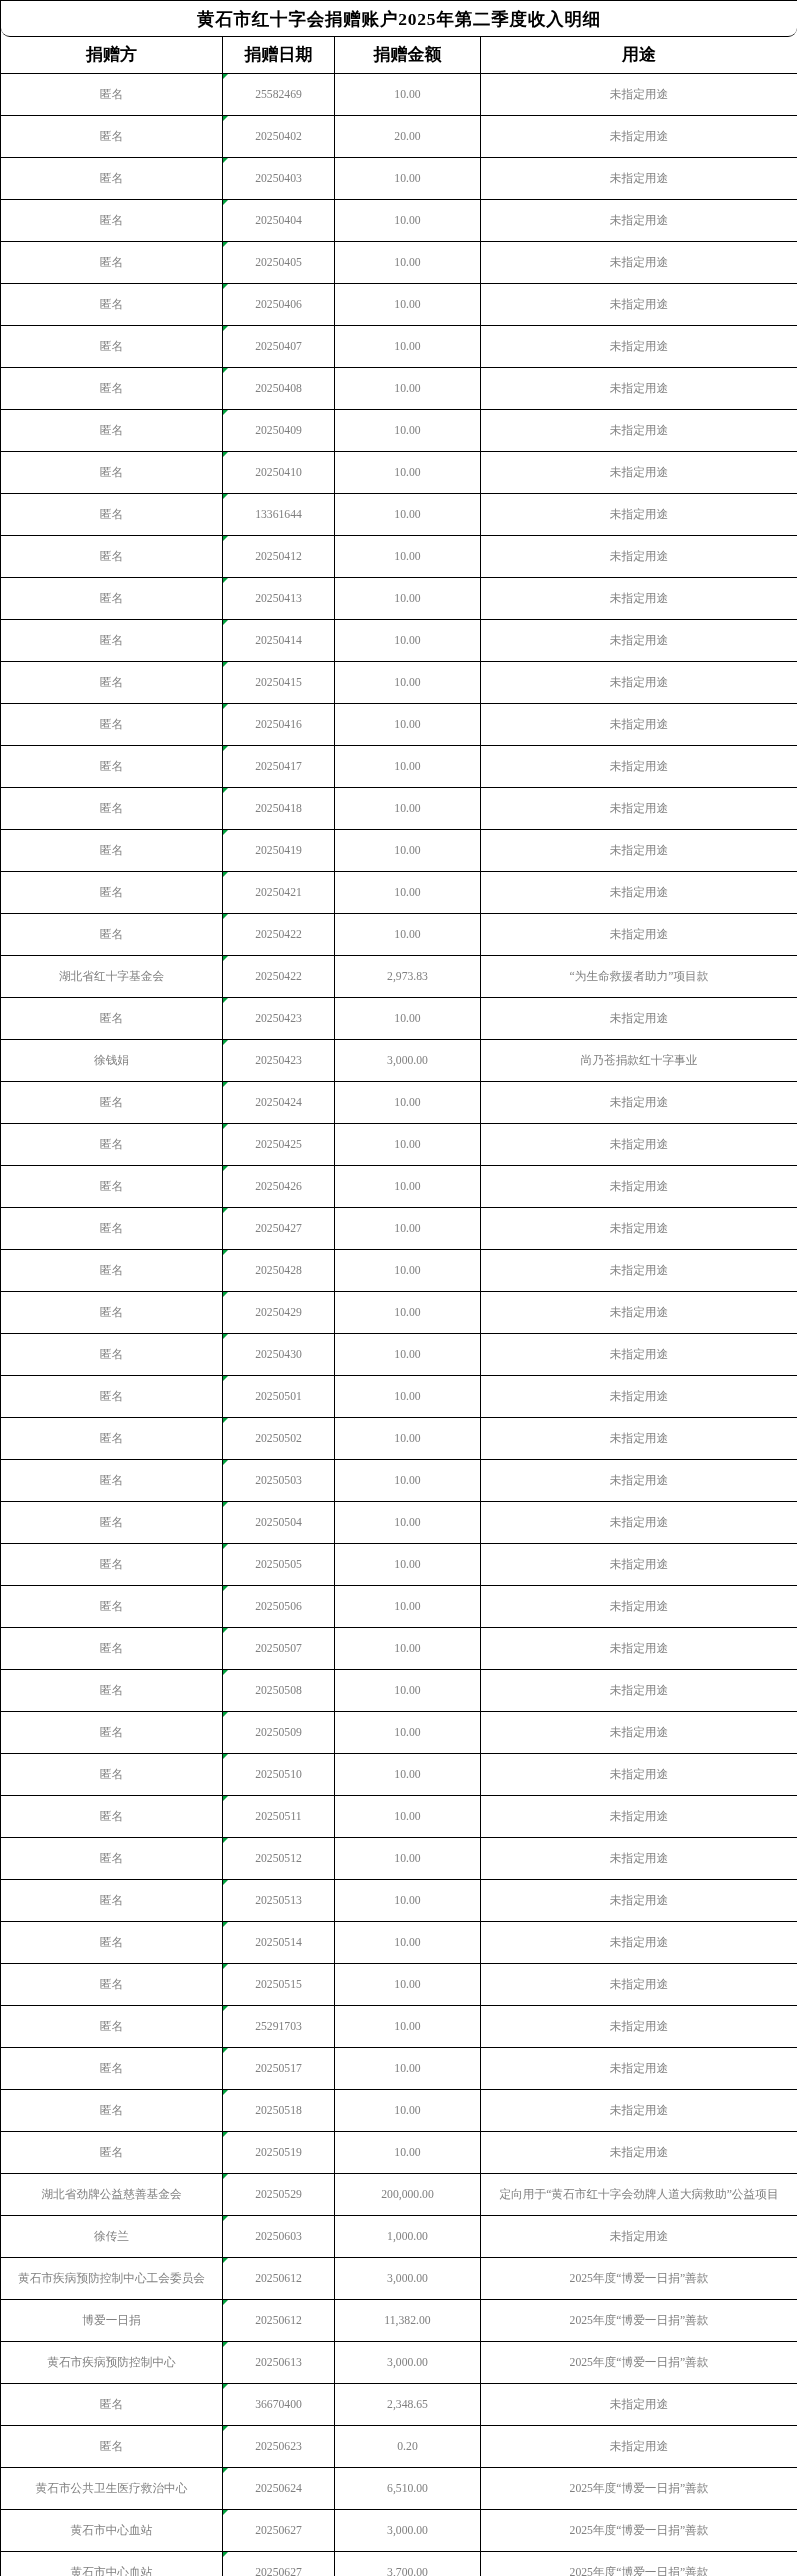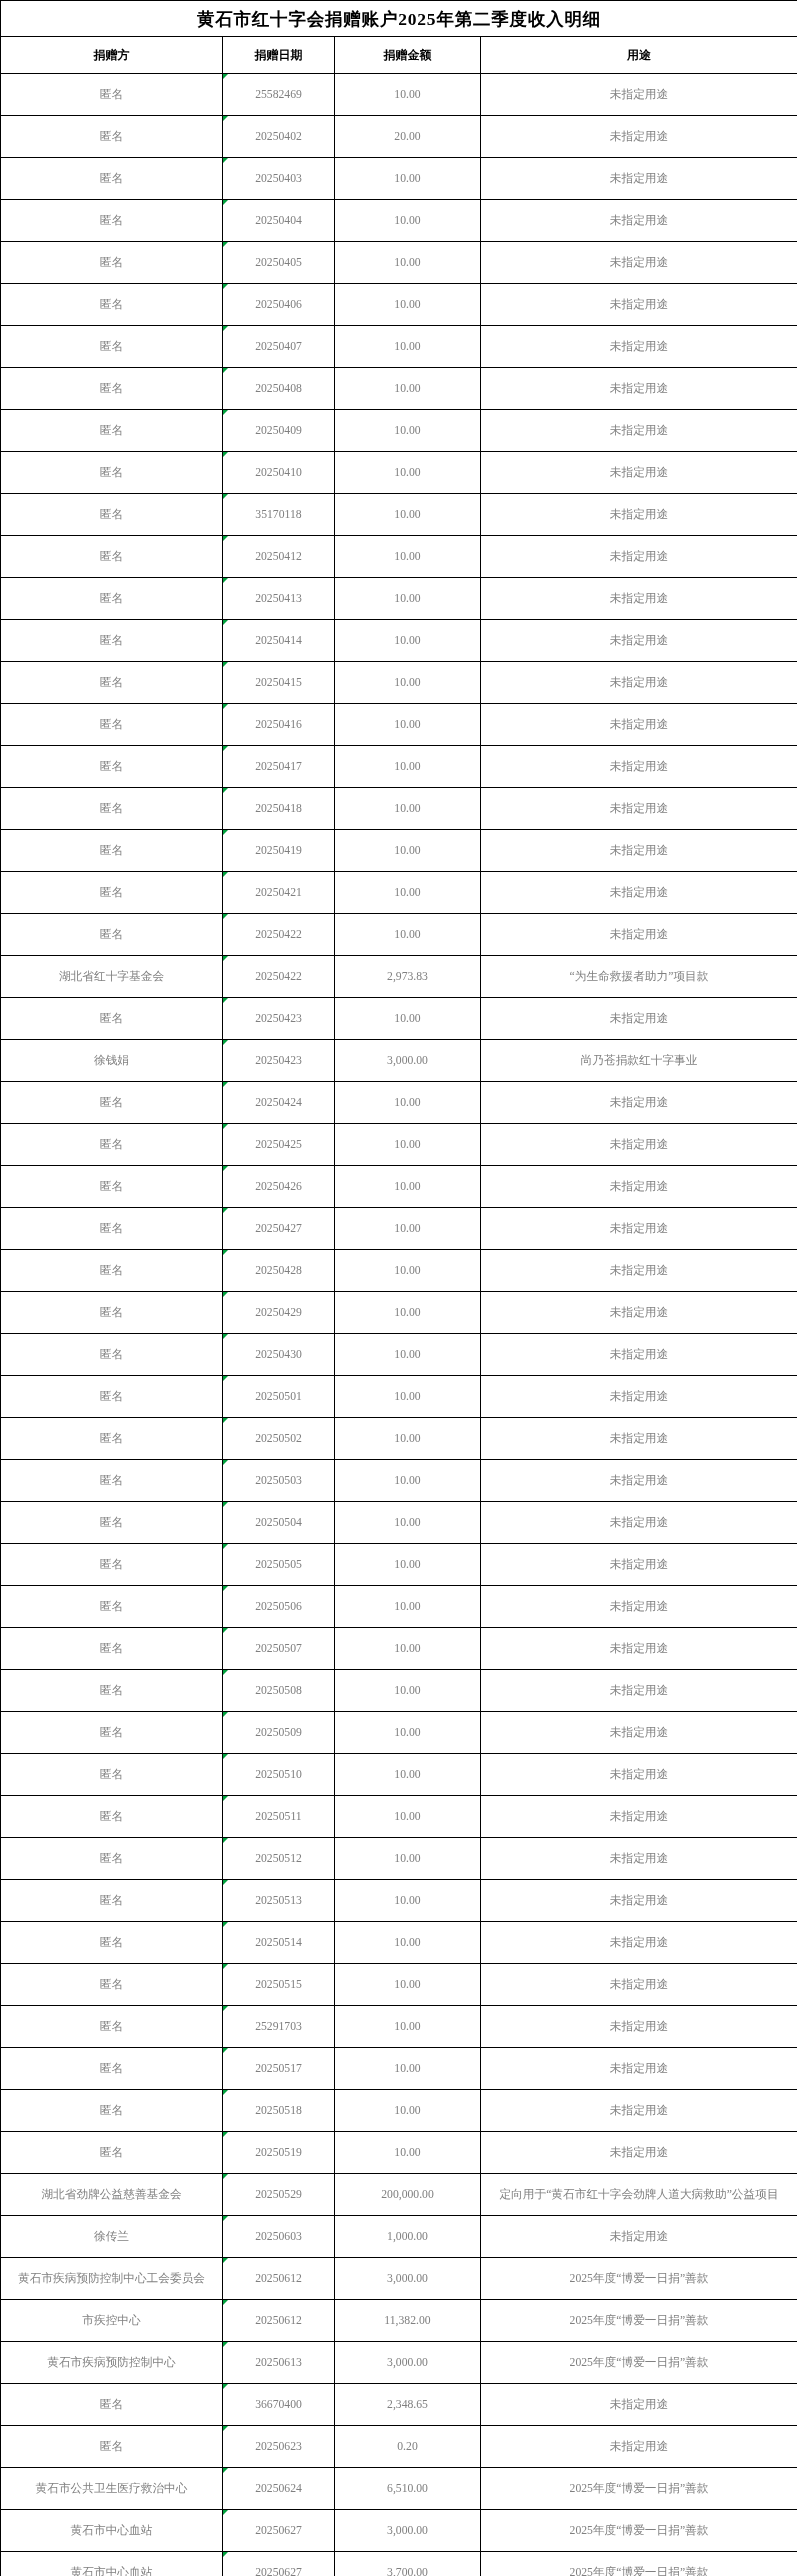--- a/index.html
+++ b/index.html
@@ -1,25 +1,25 @@
 <!DOCTYPE html>
 <html style="--data-text: #808080; --flag-green: #00a03c;font-size:13.3px"><head>
 <meta charset="utf-8">
 <style>
   html,body{margin:0;padding:0;background:#ffffff;}
   body{width:798px;font-family:"Liberation Serif","DejaVu Serif",serif;}
   .sheet{width:798px;box-sizing:border-box;border:1.7px solid #000;background:#fff;}
   .title-row{height:35px;border-bottom:0.8px solid #000;display:flex;align-items:center;justify-content:center;
-             font-size:17.5px;font-weight:bold;color:#000;letter-spacing:0.8px;}
+             font-size:17.5px;font-weight:bold;color:#000;letter-spacing:0.8px;border-radius:9px;}
   .grid-row{display:grid;grid-template-columns:222px 112px 146px 1fr;}
   .cell{position:relative;box-sizing:border-box;border-right:0.8px solid #000;border-bottom:0.8px solid #000;
         display:flex;align-items:center;justify-content:center;text-align:center;padding:1.7px 6.7px;line-height:1.35;}
   .cell:last-child{border-right:none;}
   .header-row{height:37px;}
-  .header-row .cell{font-size:12px;font-weight:bold;color:#000;}
+  .header-row .cell{font-size:17px;font-weight:bold;color:#000;}
   .data-row{height:42px;}
   .data-row .cell{font-size:11.7px;color:var(--data-text,#808080);}
   .rows .data-row:last-child .cell{border-bottom:none;}
   .flag{position:absolute;top:0;left:0;width:0;height:0;
         border-top:5px solid var(--flag-green,#00a03c);border-right:5px solid transparent;}
 </style>
 </head>
 <body>
 
 <div class="sheet">
@@ -128,21 +128,21 @@
       <span>20250410</span>
     </div>
     <div class="cell">10.00</div>
     <div class="cell">未指定用途</div>
   </div>
 
   <div class="grid-row data-row">
     <div class="cell">匿名</div>
     <div class="cell">
       <span class="flag"></span>
-      <span>35170118</span>
+      <span>13361644</span>
     </div>
     <div class="cell">10.00</div>
     <div class="cell">未指定用途</div>
   </div>
 
   <div class="grid-row data-row">
     <div class="cell">匿名</div>
     <div class="cell">
       <span class="flag"></span>
       <span>20250412</span>
@@ -555,21 +555,21 @@
     <div class="cell">黄石市疾病预防控制中心工会委员会</div>
     <div class="cell">
       <span class="flag"></span>
       <span>20250612</span>
     </div>
     <div class="cell">3,000.00</div>
     <div class="cell">2025年度“博爱一日捐”善款</div>
   </div>
 
   <div class="grid-row data-row">
-    <div class="cell">市疾控中心</div>
+    <div class="cell">博爱一日捐</div>
     <div class="cell">
       <span class="flag"></span>
       <span>20250612</span>
     </div>
     <div class="cell">11,382.00</div>
     <div class="cell">2025年度“博爱一日捐”善款</div>
   </div>
 
   <div class="grid-row data-row">
     <div class="cell">黄石市疾病预防控制中心</div>

